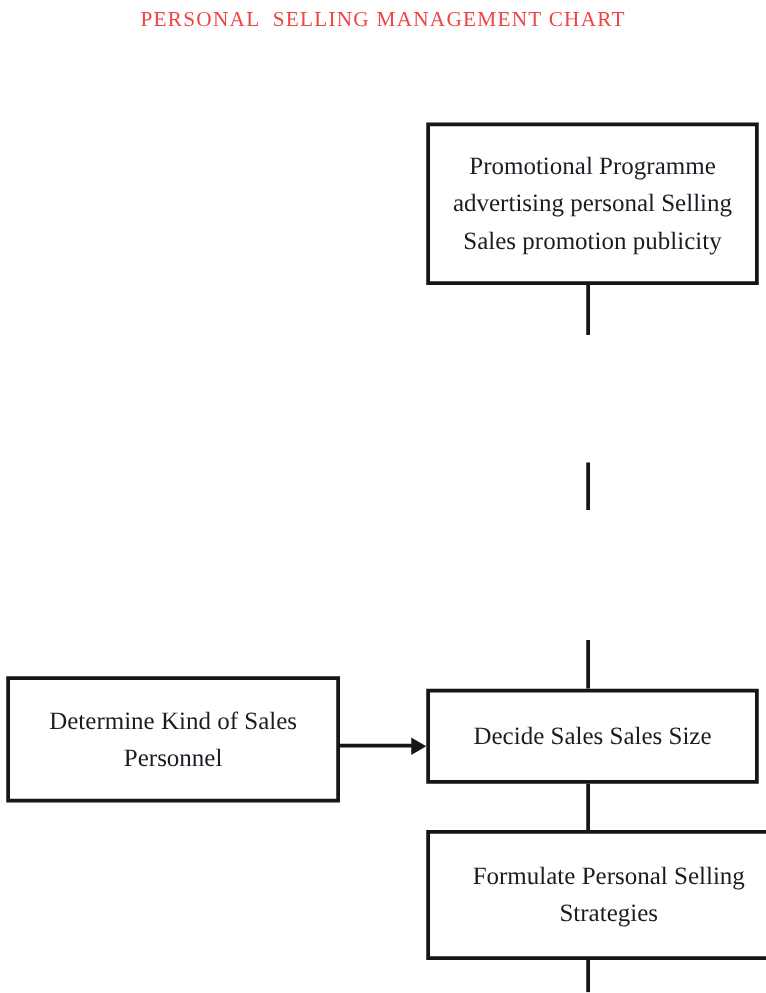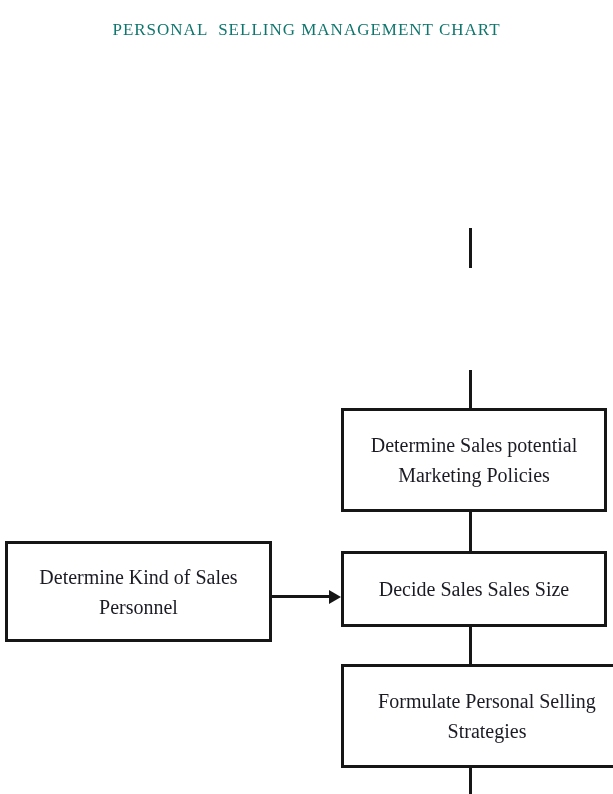--- a/index.html
+++ b/index.html
@@ -17,23 +17,22 @@
     overflow: hidden;
   }
   .chart-title {
     position: absolute;
     top: 6px;
     left: 0;
     width: 100%;
     text-align: center;
     font-size: 17px;
     letter-spacing: 1px;
-    color: #0f766e;
+    color: #ef4444;
     white-space: pre;
-    margin-top: 14px;
   }
   .fbox {
     position: absolute;
     box-sizing: border-box;
     border: 3px solid #161616;
     background: #ffffff;
     display: flex;
     align-items: center;
     justify-content: center;
   }
@@ -82,30 +81,31 @@
     border-bottom: 7px solid transparent;
   }
 </style>
 </head>
 <body>
 
 <div class="canvas">
 
   <div class="chart-title">PERSONAL  SELLING MANAGEMENT CHART</div>
 
+  <div class="fbox" id="box-promotional">
+    <div class="label">Promotional Programme
+advertising personal Selling
+Sales promotion publicity</div>
+  </div>
 
   <div class="vline" id="conn-1"></div>
 
 
   <div class="vline" id="conn-2"></div>
 
-  <div class="fbox" id="box-potential">
-    <div class="label">Determine Sales potential
-Marketing Policies</div>
-  </div>
 
   <div class="vline" id="conn-3"></div>
 
   <div class="fbox" id="box-force-size">
     <div class="label">Decide Sales Sales Size</div>
   </div>
 
   <div class="vline" id="conn-4"></div>
 
   <div class="fbox" id="box-strategies">

